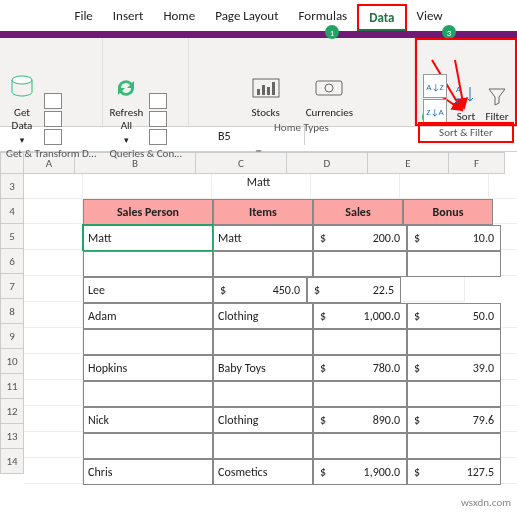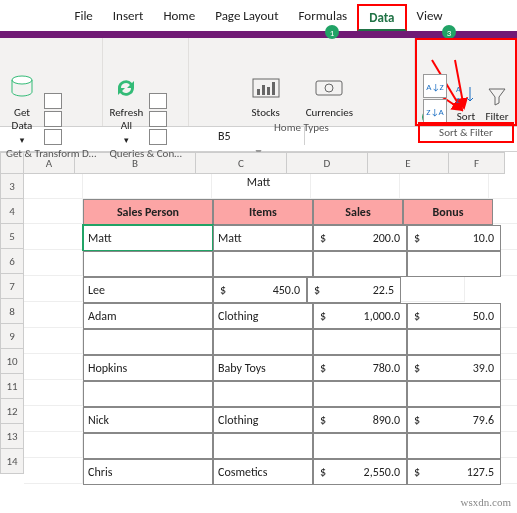--- a/index.html
+++ b/index.html
@@ -34,21 +34,21 @@
 .colhdrs { display:flex; }
 .colhdr { height:20px; border:1px solid #ccc; border-left:none; background:#f3f2f1; display:flex; align-items:center; justify-content:center; font-size:11px; color:#555; }
 .cA{width:50px}.cB{width:120px}.cC{width:90px}.cD{width:80px}.cE{width:80px}.cF{width:55px}
 .cells { display:flex; flex-direction:column; }
 .row { display:flex; }
 .cell { height:24px; border:1px solid #eee; border-left:none; border-top:none; display:flex; align-items:center; padding:0 4px; font-size:12px; }
 .hd { background:#fca5a5; font-weight:700; border:1px solid #888; justify-content:center; }
 .dcell { border:1px solid #888; }
 .money { justify-content:space-between; padding:0 6px 0 6px; }
 .active-cell { background:#fff; outline:2px solid #21a366; outline-offset:-1px; }
-.watermark { position:absolute; right:6px; top:496px; font-size:11px; color:#888;font-family:Liberation Serif, serif; }
+.watermark { position:absolute; right:6px; top:496px; font-size:11px; color:#888; }
 .ribbon-rel { position:relative; }
 .arrow-svg { position:absolute; left:392px; top:12px; pointer-events:none; }
 </style>
 </head>
 <body>
 
 <div class="tabs">
   <div class="tab">File</div>
   <div class="tab">Insert</div>
   <div class="tab">Home</div>
@@ -329,21 +329,21 @@
           <div class="cell money cD dcell"></div>
           <div class="cell money cE dcell"></div>
           <div class="cell cF"></div>
         </div>
         <div class="row">
           <div class="cell cA"></div>
           <div class="cell cB dcell">Chris</div>
           <div class="cell cC dcell">Cosmetics</div>
           <div class="cell money cD dcell">
             <span>$</span>
-            <span>2,550.0</span>
+            <span>1,900.0</span>
           </div>
           <div class="cell money cE dcell">
             <span>$</span>
             <span>127.5</span>
           </div>
           <div class="cell cF"></div>
         </div>
       </div>
   </div>
 </div>

